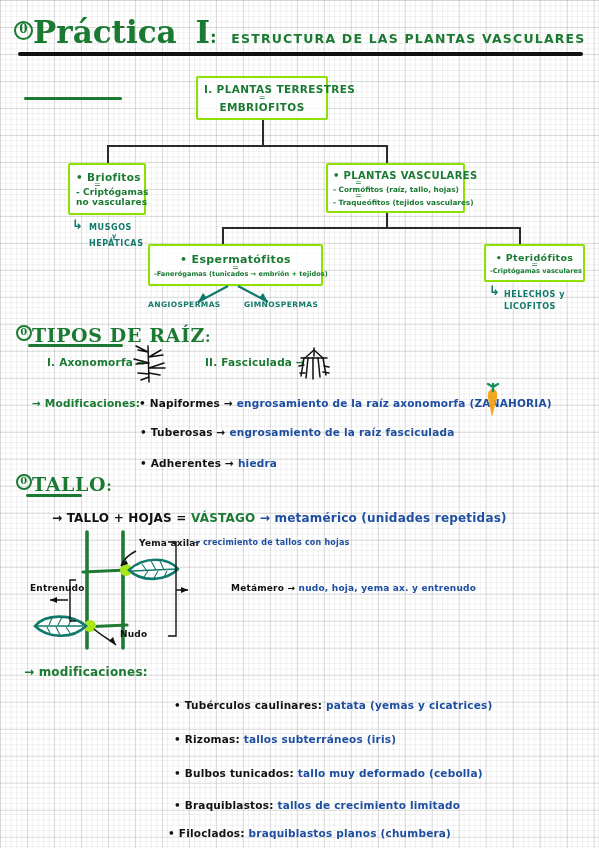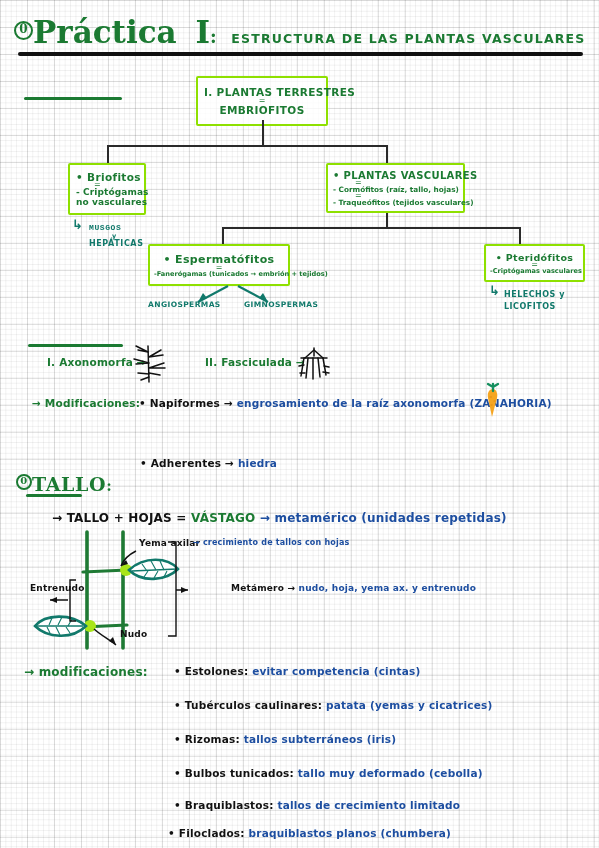--- a/index.html
+++ b/index.html
@@ -88,21 +88,21 @@
 
   <div class="abs hand title ink-dg" style="left:14px;top:16px;">
     <span style="display:inline-block;border:2.5px solid #1b7a32;border-radius:50%;width:15px;height:15px;font-size:12px;text-align:center;line-height:13px;vertical-align:3px;overflow:hidden;">0</span><span class="big">Práctica</span>
     <span class="big" style="margin-left:10px;font-family:'DejaVu Serif',serif;">I</span><span style="font-size:18px;">:</span>
     <span class="sub-title" style="margin-left:6px;">ESTRUCTURA DE LAS PLANTAS VASCULARES</span>
   </div>
   <div class="abs rule" style="left:18px;top:52px;width:565px;"></div>
 
   <div class="abs u-line" style="left:24px;top:97px;width:98px;"></div>
 
-  <div class="abs gbox" style="left:196px;top:76px;width:132px;height:50px;">
+  <div class="abs gbox" style="left:196px;top:76px;width:132px;height:44px;">
     <div class="bline ink-dg">I. PLANTAS TERRESTRES</div>
     <div class="eq ink-dg" style="text-align:center;margin-top:1px;">=</div>
     <div class="bline ink-dg" style="text-align:center;margin-top:1px;">EMBRIOFITOS</div>
   </div>
 
   <div class="abs vline" style="left:262px;top:120px;height:26px;"></div>
   <div class="abs hline" style="left:107px;top:145px;width:280px;"></div>
   <div class="abs vline" style="left:107px;top:145px;height:20px;"></div>
   <div class="abs vline" style="left:386px;top:145px;height:20px;"></div>
 
@@ -110,41 +110,41 @@
     <div class="bline ink-dg">
       <span>•</span>
       <span>Briofitos</span>
     </div>
     <div class="eq ink-dg" style="margin-left:18px;">=</div>
     <div class="bline ink-dg sm" style="font-size:9px;">- Criptógamas</div>
     <div class="bline ink-dg sm" style="font-size:9px;">no vasculares</div>
   </div>
 
   <div class="abs hand ink-teal" style="left:72px;top:218px;font-size:13px;">↳</div>
-  <div class="abs hand ink-teal note xs" style="left:89px;top:224px;letter-spacing:.6px;font-family:Liberation Mono, monospace;">MUSGOS</div>
+  <div class="abs hand ink-teal note xs" style="left:89px;top:224px;letter-spacing:.6px;">MUSGOS</div>
   <div class="abs hand ink-teal" style="left:112px;top:233px;font-size:6.5px;">y</div>
   <div class="abs hand ink-teal note xs" style="left:89px;top:240px;letter-spacing:.6px;">HEPÁTICAS</div>
 
   <div class="abs gbox" style="left:326px;top:163px;width:139px;height:50px;padding:3px 5px;">
     <div class="bline ink-dg" style="font-size:10px;">
       <span>•</span>
       <span>PLANTAS VASCULARES</span>
     </div>
     <div class="eq ink-dg" style="margin-left:22px;">=</div>
     <div class="bline ink-dg" style="font-size:7.3px;letter-spacing:0;">- Cormófitos (raíz, tallo, hojas)</div>
     <div class="eq ink-dg" style="margin-left:22px;">=</div>
     <div class="bline ink-dg" style="font-size:7.3px;letter-spacing:0;">- Traqueófitos (tejidos vasculares)</div>
   </div>
 
   <div class="abs vline" style="left:386px;top:213px;height:15px;"></div>
   <div class="abs hline" style="left:222px;top:227px;width:298px;"></div>
   <div class="abs vline" style="left:222px;top:227px;height:19px;"></div>
   <div class="abs vline" style="left:519px;top:227px;height:19px;"></div>
 
-  <div class="abs gbox" style="left:148px;top:244px;width:142px;height:42px;padding:3px 4px;">
+  <div class="abs gbox" style="left:148px;top:244px;width:175px;height:42px;padding:3px 4px;">
     <div class="bline ink-dg" style="font-size:11px;text-align:center;">
       <span>•</span>
       <span>Espermatófitos</span>
     </div>
     <div class="eq ink-dg" style="text-align:center;">=</div>
     <div class="bline ink-dg" style="font-size:6.6px;letter-spacing:0;">-Fanerógamas (tunicados → embrión + tejidos)</div>
   </div>
 
   <svg class="abs" style="left:176px;top:286px;" width="130" height="22">
     <line x1="52" y1="0" x2="22" y2="16" stroke="#11796b" stroke-width="2.2"></line>
@@ -161,20 +161,23 @@
       <span>Pteridófitos</span>
     </div>
     <div class="eq ink-dg" style="text-align:center;">=</div>
     <div class="bline ink-dg" style="font-size:6.6px;letter-spacing:0;">-Criptógamas vasculares</div>
   </div>
 
   <div class="abs hand ink-teal" style="left:489px;top:284px;font-size:13px;">↳</div>
   <div class="abs hand ink-teal note xs" style="left:504px;top:291px;letter-spacing:.5px;">HELECHOS y</div>
   <div class="abs hand ink-teal note xs" style="left:504px;top:303px;letter-spacing:.5px;">LICOFITOS</div>
 
+  <div class="abs hand sechead ink-dg" style="left:16px;top:325px;">
+    <span style="display:inline-block;border:2.2px solid #1b7a32;border-radius:50%;width:12px;height:12px;font-size:10px;text-align:center;line-height:10px;vertical-align:1px;overflow:hidden;">0</span><span class="cap">TIPOS DE RAÍZ</span><span>:</span>
+  </div>
   <div class="abs u-line" style="left:28px;top:344px;width:95px;"></div>
 
   <div class="abs hand ink-dg note" style="left:47px;top:357px;">
     <span>I. Axonomorfa</span>
     <span>→</span>
   </div>
   <svg class="abs" style="left:128px;top:344px;" width="46" height="40">
     <g stroke="#111" stroke-width="1.5" fill="none" stroke-linecap="round">
       <path d="M20,2 L21,38"></path>
       <path d="M20,8 L8,2 M20,8 L10,6"></path>
@@ -215,20 +218,26 @@
   <svg class="abs" style="left:482px;top:383px;" width="22" height="40">
     <path d="M11,6 C7,6 5,10 6,15 L10,34 L15,15 C16,10 14,6 11,6 Z" fill="#f5a623"></path>
     <path d="M11,8 L11,1 M11,4 L6,1 M11,4 L16,1" stroke="#148f5e" stroke-width="2.3" stroke-linecap="round" fill="none"></path>
     <g stroke="#e08c10" stroke-width="1" stroke-linecap="round">
       <line x1="8" y1="14" x2="9.5" y2="14"></line>
       <line x1="12" y1="18" x2="13.2" y2="18"></line>
       <line x1="9" y1="22" x2="10.2" y2="22"></line>
     </g>
   </svg>
 
+  <div class="abs hand note" style="left:140px;top:427px;">
+    <span class="ink-black">•</span>
+    <span class="ink-black">Tuberosas</span>
+    <span class="ink-black">→</span>
+    <span class="ink-blue">engrosamiento de la raíz fasciculada</span>
+  </div>
 
   <div class="abs hand note" style="left:140px;top:458px;">
     <span class="ink-black">•</span>
     <span class="ink-black">Adherentes</span>
     <span class="ink-black">→</span>
     <span class="ink-blue">hiedra</span>
   </div>
 
   <div class="abs hand sechead ink-dg" style="left:16px;top:474px;">
     <span style="display:inline-block;border:2.2px solid #1b7a32;border-radius:50%;width:12px;height:12px;font-size:10px;text-align:center;line-height:10px;vertical-align:1px;overflow:hidden;">0</span><span class="cap">TALLO</span><span>:</span>
@@ -296,26 +305,20 @@
     <span class="ink-black">Metámero</span>
     <span class="ink-black">→</span>
     <span class="ink-blue">nudo, hoja, yema ax. y entrenudo</span>
   </div>
 
   <div class="abs hand ink-dg note lg" style="left:24px;top:666px;">
     <span>→</span>
     <span>modificaciones</span><span>:</span>
   </div>
 
-  <div class="abs hand note" style="left:174px;top:666px;">
-    <span class="ink-black">•</span>
-    <span class="ink-black">Estolones</span><span class="ink-black">:</span>
-    <span class="ink-blue">evitar competencia</span>
-    <span class="ink-blue">(cintas)</span>
-  </div>
 
   <div class="abs hand note" style="left:174px;top:700px;">
     <span class="ink-black">•</span>
     <span class="ink-black">Tubérculos caulinares</span><span class="ink-black">:</span>
     <span class="ink-blue">patata</span>
     <span class="ink-blue">(yemas y cicatrices)</span>
   </div>
 
   <div class="abs hand note" style="left:174px;top:734px;">
     <span class="ink-black">•</span>

